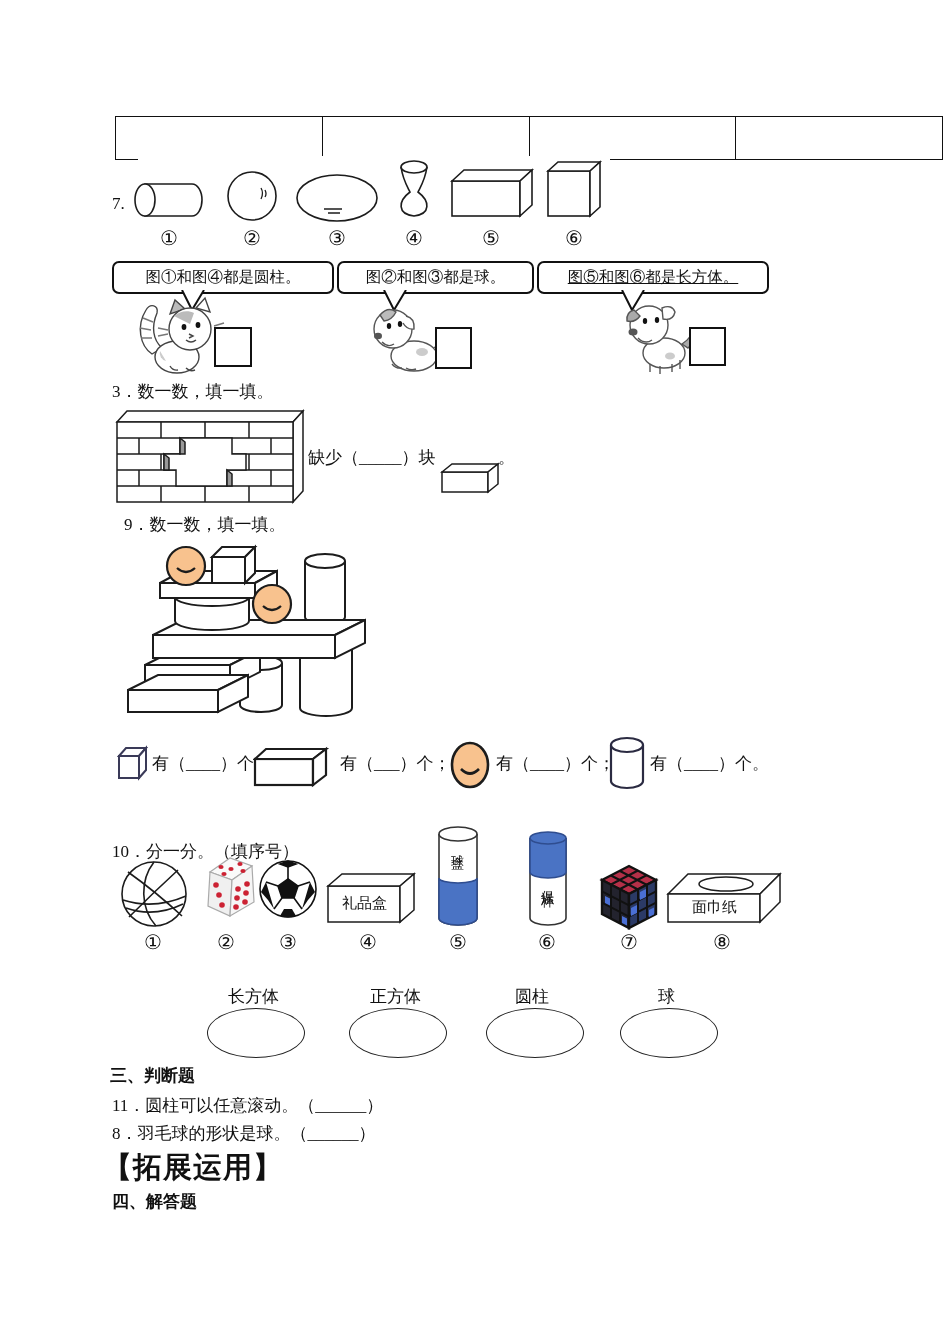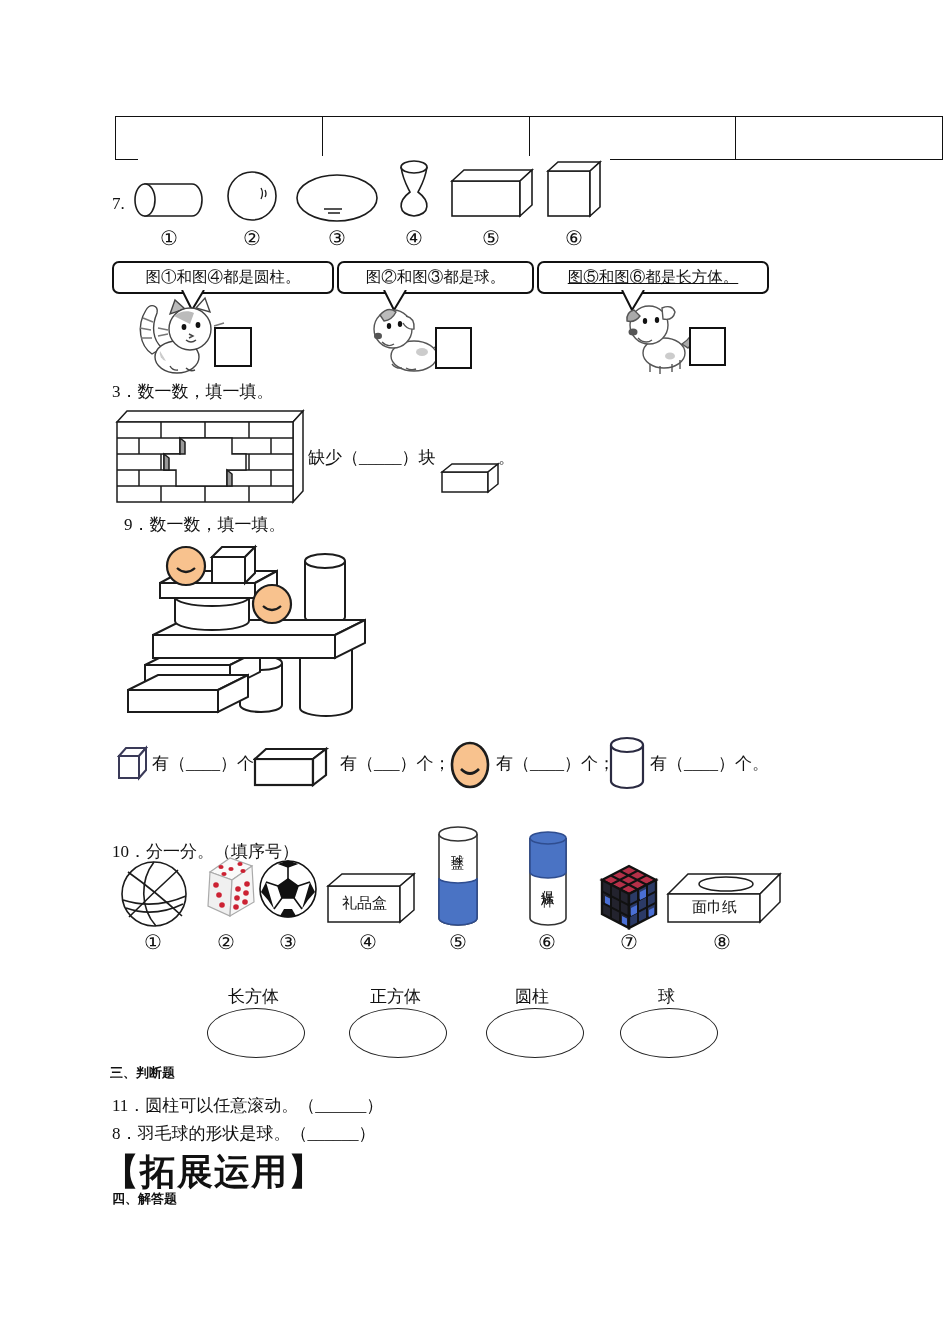--- a/index.html
+++ b/index.html
@@ -3,22 +3,22 @@
 <meta charset="utf-8">
 <style>
   html,body{margin:0;padding:0;}
   body{
     width:950px;height:1344px;position:relative;background:#ffffff;overflow:hidden;
     font-family:"Liberation Serif","DejaVu Serif",serif;color:#111;
   }
   .abs{position:absolute;}
   .txt{font-size:17px;white-space:nowrap;}
   .num-label{font-size:20px;text-align:center;}
-  .heading{font-family:"Liberation Sans","DejaVu Sans",sans-serif;font-weight:bold;font-size:13px;white-space:nowrap;}
-  .banner{font-family:Liberation Serif, serif;font-weight:bold;font-size:36px;white-space:nowrap;letter-spacing:1px;}
+  .heading{font-family:"Liberation Sans","DejaVu Sans",sans-serif;font-weight:bold;font-size:17px;white-space:nowrap;}
+  .banner{font-family:Liberation Serif, serif;font-weight:bold;font-size:29px;white-space:nowrap;letter-spacing:1px;}
   .bubble{
     position:absolute;border:2px solid #111;border-radius:7px;background:#fff;
     font-size:15.5px;display:flex;align-items:center;justify-content:center;height:29px;
     white-space:nowrap;
   }
   .tail{position:absolute;}
   .ansbox{position:absolute;border:2.5px solid #111;background:#fff;}
   .oval{position:absolute;border:1.6px solid #222;border-radius:50%;background:#fff;}
   .toptable{position:absolute;left:115px;top:116px;width:826px;height:42px;border:1.6px solid #111;display:flex;}
   .toptable .cell{flex:1;border-right:1.4px solid #111;}

